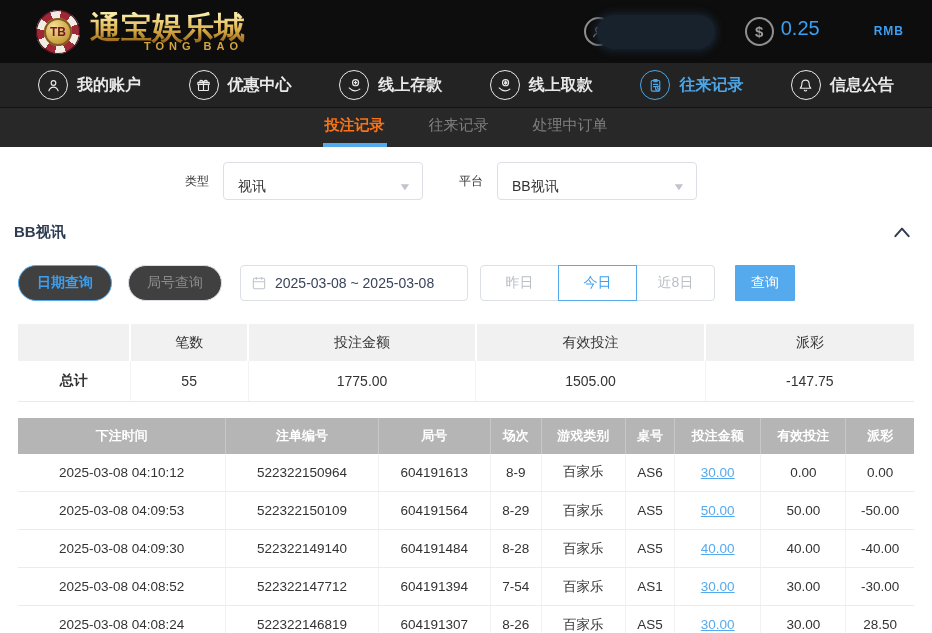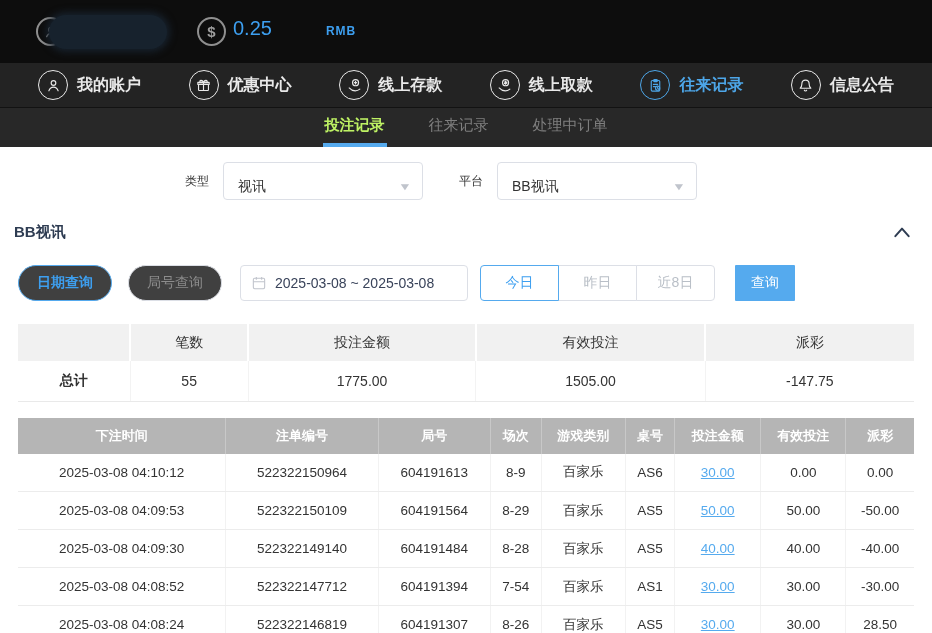--- a/index.html
+++ b/index.html
@@ -45,21 +45,21 @@
   .nav-ic { width:30px; height:30px; border-radius:50%; border:1.5px solid currentColor;
     display:flex; align-items:center; justify-content:center; }
   .nav-ic svg { stroke:currentColor; fill:none; stroke-width:1.6; stroke-linecap:round;
     stroke-linejoin:round; }
 
   
   .subbar { height:40px; background:#282828; border-top:1px solid #121212;
     display:flex; justify-content:center; gap:40px; }
   .subtab { display:flex; align-items:center; font-size:15px; color:#7f7f7f;
     border-bottom:4px solid transparent; padding:0 2px; cursor:pointer; }
-  .subtab.active { color:#bef264; font-weight:700; border-bottom-color:#55aaee; }
+  .subtab.active { color:#f97316; font-weight:700; border-bottom-color:#55aaee; }
 
   
   .filter-row { display:flex; align-items:center; margin:10px 0 0 185px; height:48px; }
   .f-label { font-size:12px; color:#333; margin-right:14px; }
   .select { width:200px; height:38px; border:1px solid #dcdfe6; border-radius:4px;
     display:flex; align-items:center; justify-content:space-between;
     padding:11px 12px 0 14px; font-size:14px; color:#333; cursor:pointer; background:#fff; }
   .caret { color:#c0c4cc; font-size:10px; transform:scaleX(1.4); }
   .gap36 { width:36px; }
 
@@ -114,20 +114,29 @@
   .grid td:last-child { border-right:none; }
   .betlink { color:#55aaee; text-decoration:underline; cursor:pointer; }
   .neg { color:#f56c6c; }
 </style>
 </head>
 <body>
 
 <div class="page">
 
   <div class="topbar">
+    <div class="logo">
+      <div class="chip">
+        <div class="chip-inner">TB</div>
+      </div>
+      <div class="logo-text">
+        <div class="logo-title">通宝娱乐城</div>
+        <div class="logo-sub">TONG BAO</div>
+      </div>
+    </div>
     <div class="top-right">
       <div class="acct">
         <div class="circle-ic">
           <svg width="16" height="16" viewBox="0 0 24 24" fill="none" stroke="#9d9d9d" stroke-width="1.8" stroke-linecap="round">
             <circle cx="12" cy="8.5" r="3.4"></circle>
               <path d="M5.5 19c1.3-3.4 4-5 6.5-5s5.2 1.6 6.5 5"></path>
           </svg>
         </div>
         <div class="redacted"></div>
       </div>
@@ -242,22 +251,22 @@
     <div class="pill-btn blue">日期查询</div>
     <div class="pill-btn gray">局号查询</div>
     <div class="datebox">
       <svg width="16" height="16" viewBox="0 0 24 24">
         <rect x="3.5" y="5" width="17" height="15.5" rx="2"></rect>
           <path d="M3.5 10h17M8 3v4M16 3v4"></path>
       </svg>
       <span class="date-text">2025-03-08 ~ 2025-03-08</span>
     </div>
     <div class="quick-group">
+      <div class="qbtn">昨日</div>
       <div class="qbtn active">今日</div>
-      <div class="qbtn">昨日</div>
       <div class="qbtn">近8日</div>
     </div>
     <button class="search-btn">查询</button>
   </div>
 
   <table class="summary">
     <colgroup>
         <col style="width:12.5%">
         <col style="width:13.2%">
         <col style="width:25.4%">

